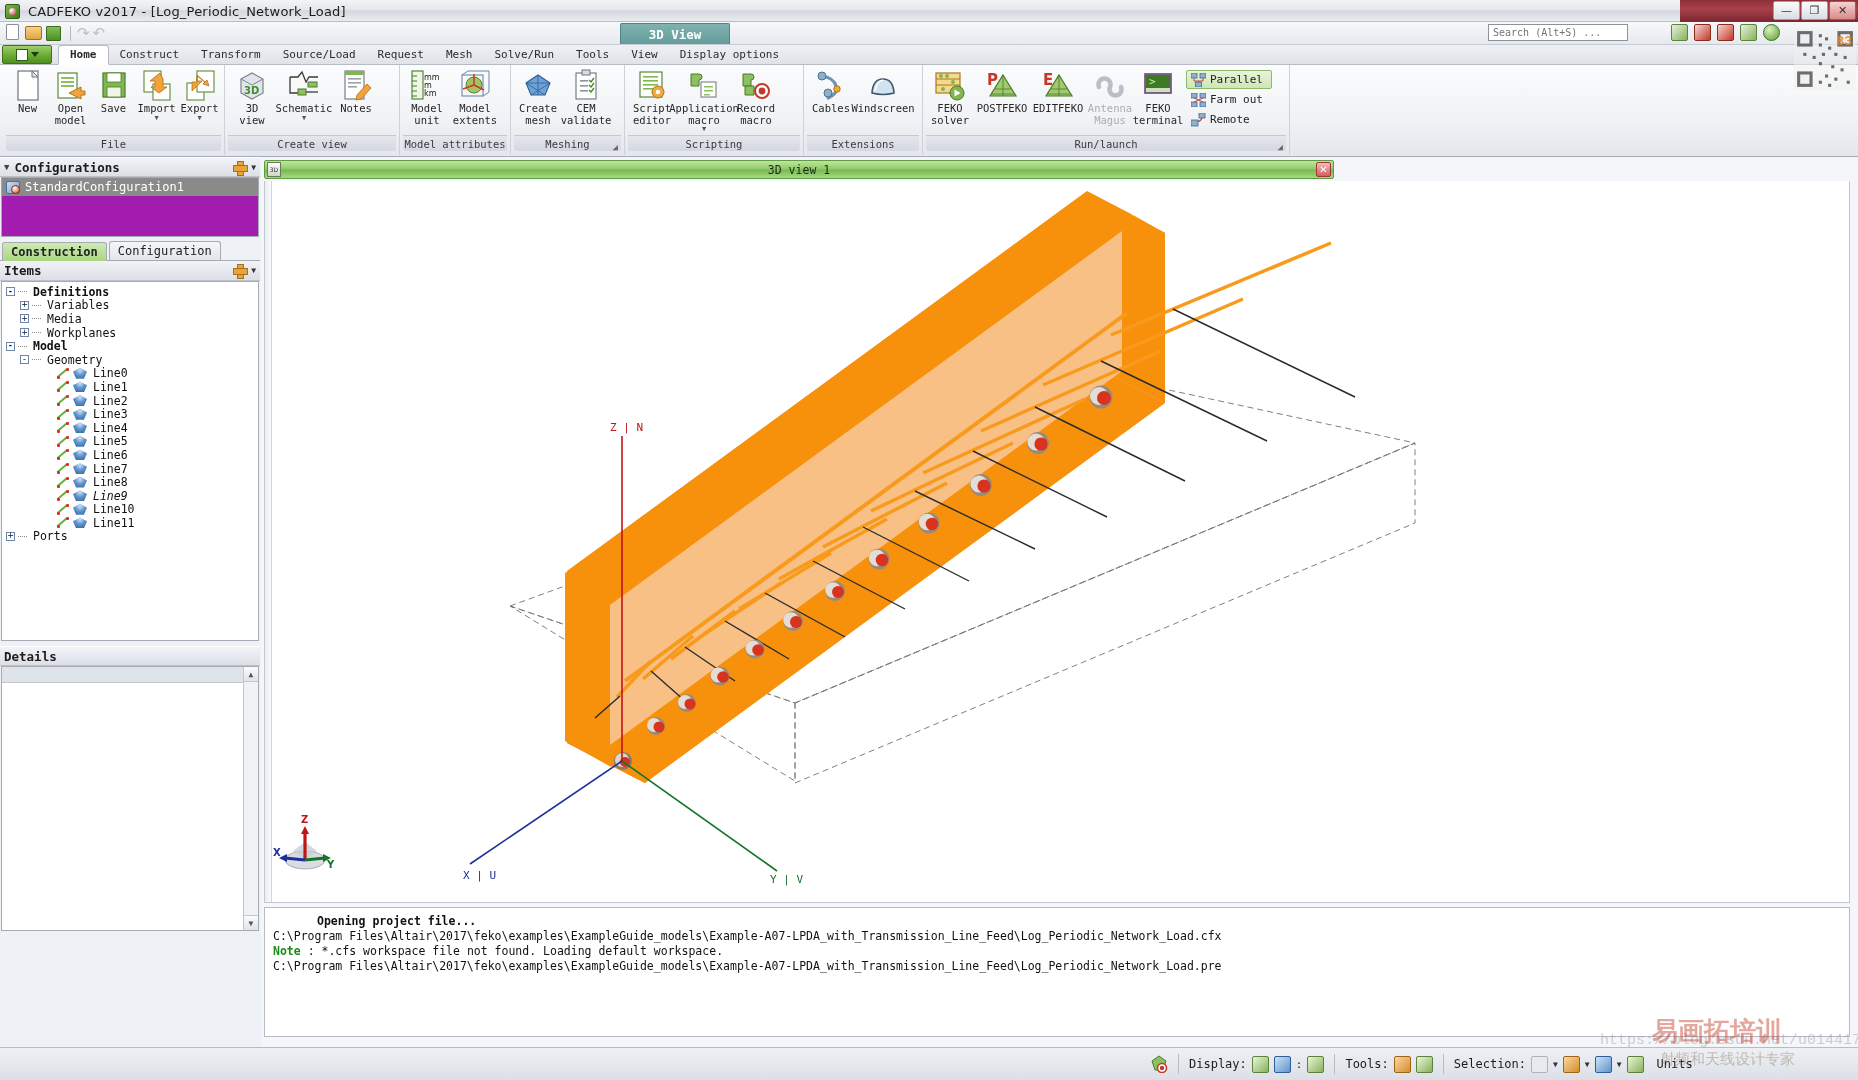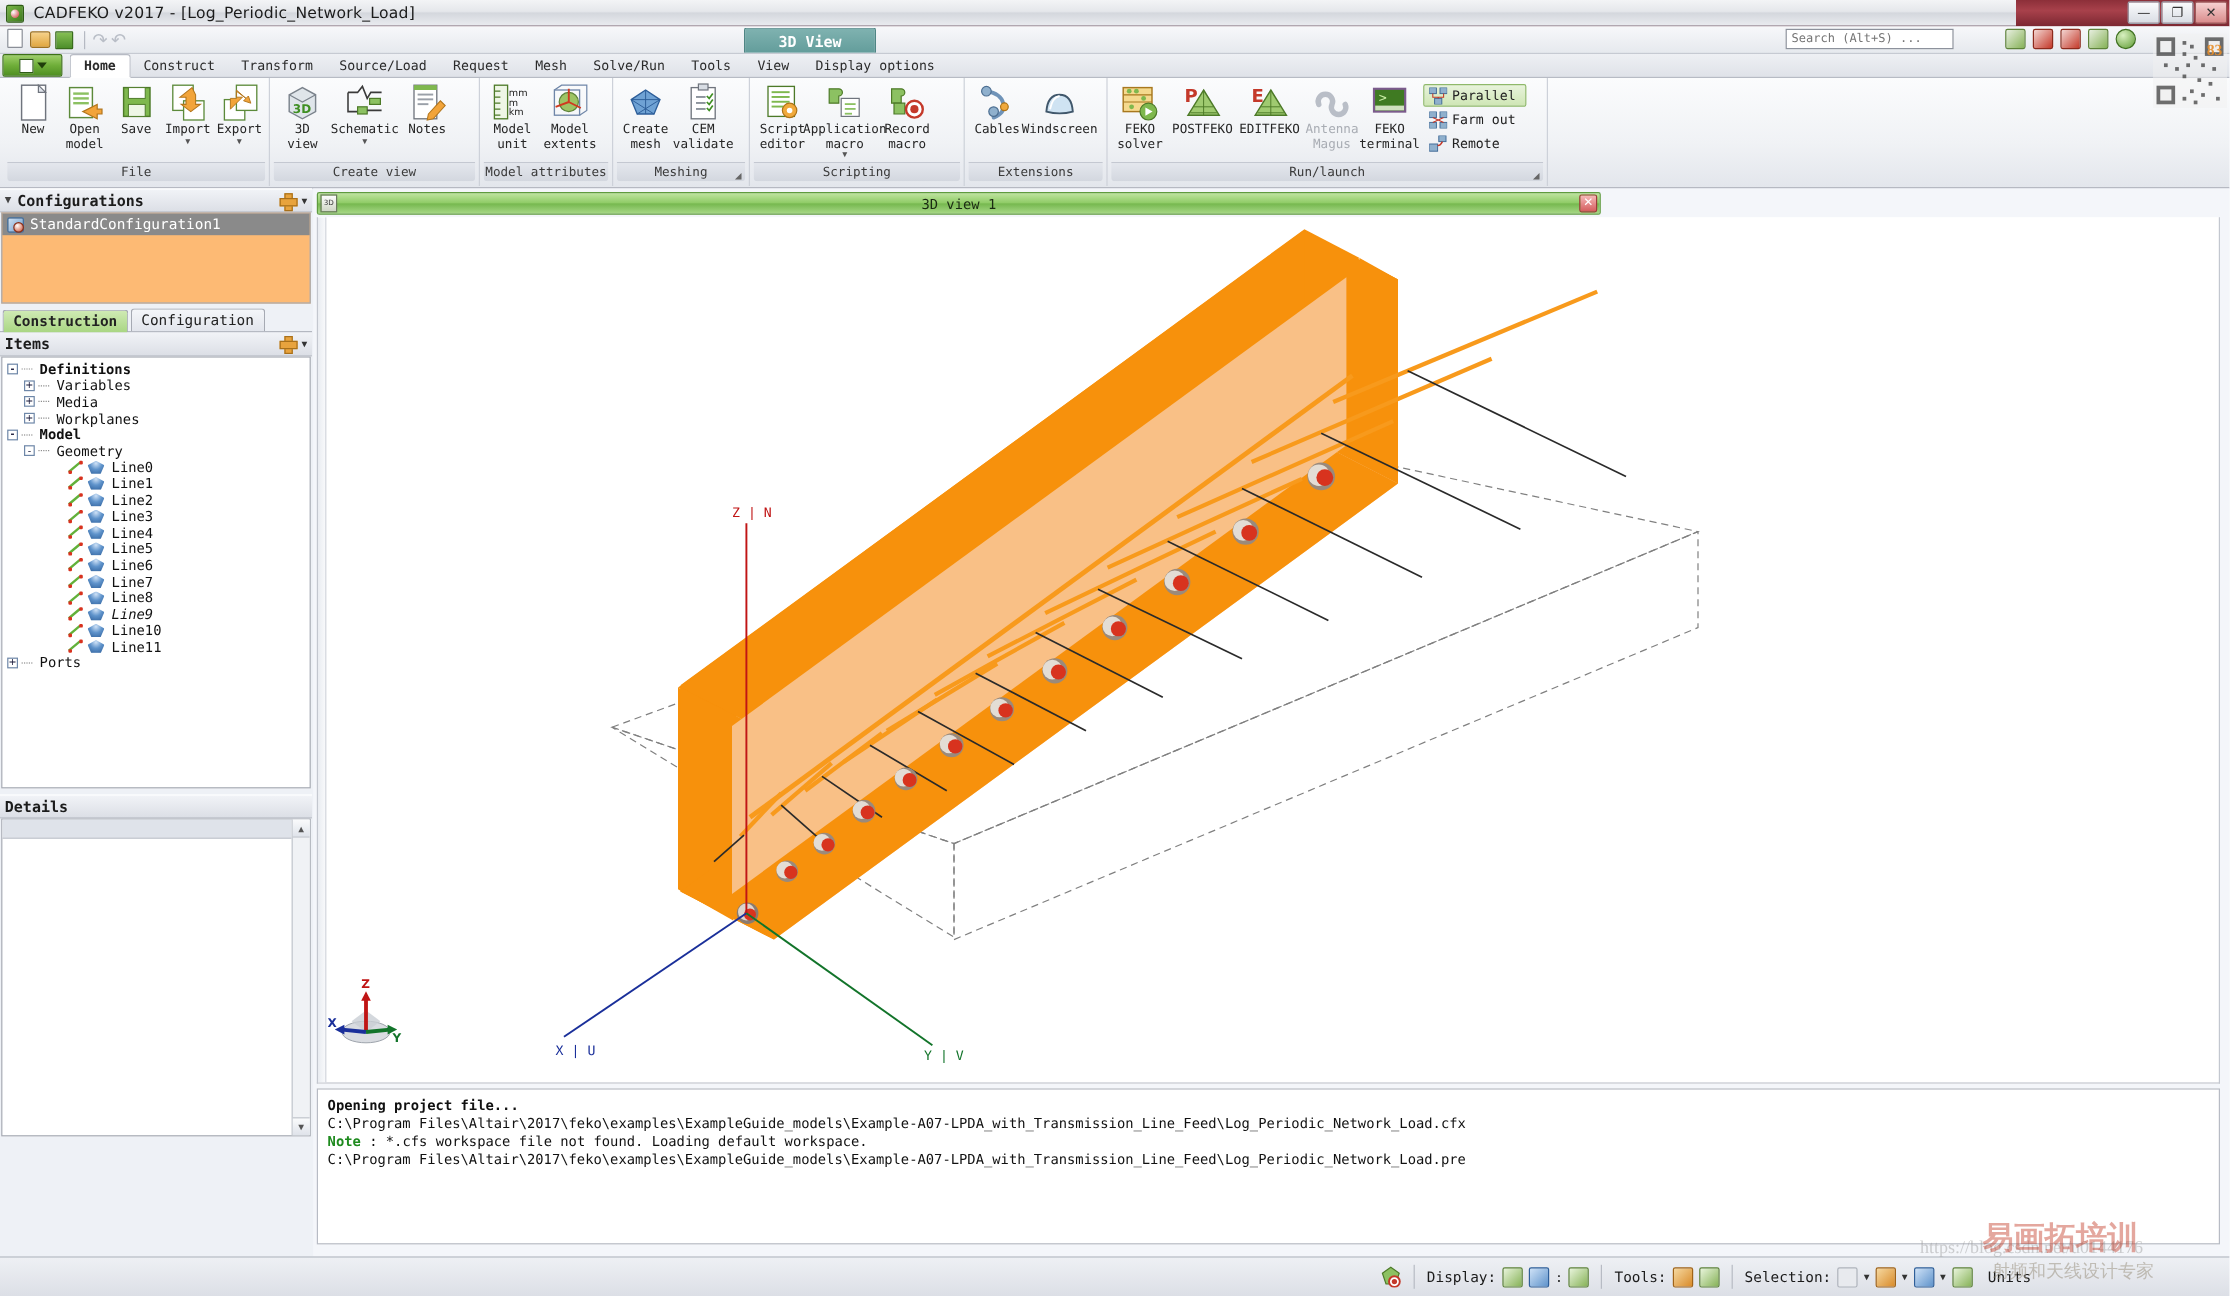--- a/index.html
+++ b/index.html
@@ -184,21 +184,21 @@
     width:13px;height:13px;position:relative;
   }
   .plus-ico::before, .plus-ico::after {
     content:""; position:absolute; background:#e8a33d; border:1px solid #a8701b;
   }
   .plus-ico::before { left:4px; top:0; width:5px; height:13px; }
   .plus-ico::after { left:0; top:4px; width:13px; height:5px; }
   .hdr-caret { font-size:8px; color:#333; }
 
   .cfg-list {
-    height: 76px; background:#fdba74; border:1px solid #a6aab3; margin: 0 1px;
+    height: 60px; background:#a21caf; border:1px solid #a6aab3; margin: 0 1px;
   }
   .cfg-item {
     height:18px; display:flex;align-items:center;gap:5px; padding-left:4px;
     background:#8a8a8a; color:#fff; font-size:12px;
     font-family:"DejaVu Sans Mono",monospace;
   }
   .cfg-item .ic {
     width:14px;height:13px;background:linear-gradient(135deg,#cfe0f2,#6f9fd0);
     border:1px solid #44709f; border-radius:2px; position:relative;
   }
@@ -322,40 +322,40 @@
 
   .logbox {
     position:absolute; left:3px; top:750px; width: 1586px; height: 130px;
     background:#fff; border:1px solid #b7bbc4;
     padding: 6px 8px; overflow:hidden;
   }
   .logline {
     font-size:11.5px; line-height:15px; color:#111;
     font-family:"DejaVu Sans Mono",monospace; white-space:nowrap;
   }
-  .logline.bold { font-weight:bold; }
+  .logline.bold { font-weight:bold;margin-left:44px; }
   .logline .note { color:#1e8a1e; font-weight:bold; }
 
   
   .statusbar {
     position:absolute; left:0; bottom:0; width:1858px; height:33px;
     background: linear-gradient(to bottom,#eef0f4,#dcdfe6);
     border-top:1px solid #b7bbc4;
     display:flex; align-items:center;
     font-size:12px; color:#1b1b1b; font-family:"DejaVu Sans Mono",monospace;
   }
   .sb-sec { display:flex; align-items:center; gap:5px; padding: 0 10px; height:33px;}
   .sb-ico { width:17px; height:17px; border-radius:2px; }
   .sb-caret { font-size:8px; color:#333; }
   .sb-sep { width:1px; height:20px; background:#b7bbc4; }
 
   
   .wm-text {
     position:absolute; color:rgba(150,150,150,0.45); font-size:15px;
-    font-family:Liberation Serif, serif; white-space:nowrap; pointer-events:none;
+    font-family:Liberation Mono, monospace; white-space:nowrap; pointer-events:none;
   }
   .wm-logo {
     position:absolute; color:rgba(196,60,40,0.45); font-size:26px; font-weight:bold;
     font-family:"DejaVu Sans",sans-serif; white-space:nowrap; pointer-events:none;
   }
   .wm-sub {
     position:absolute; color:rgba(150,140,120,0.5); font-size:15px;
     font-family:"DejaVu Sans",sans-serif; white-space:nowrap; pointer-events:none;
   }
   .qr {

